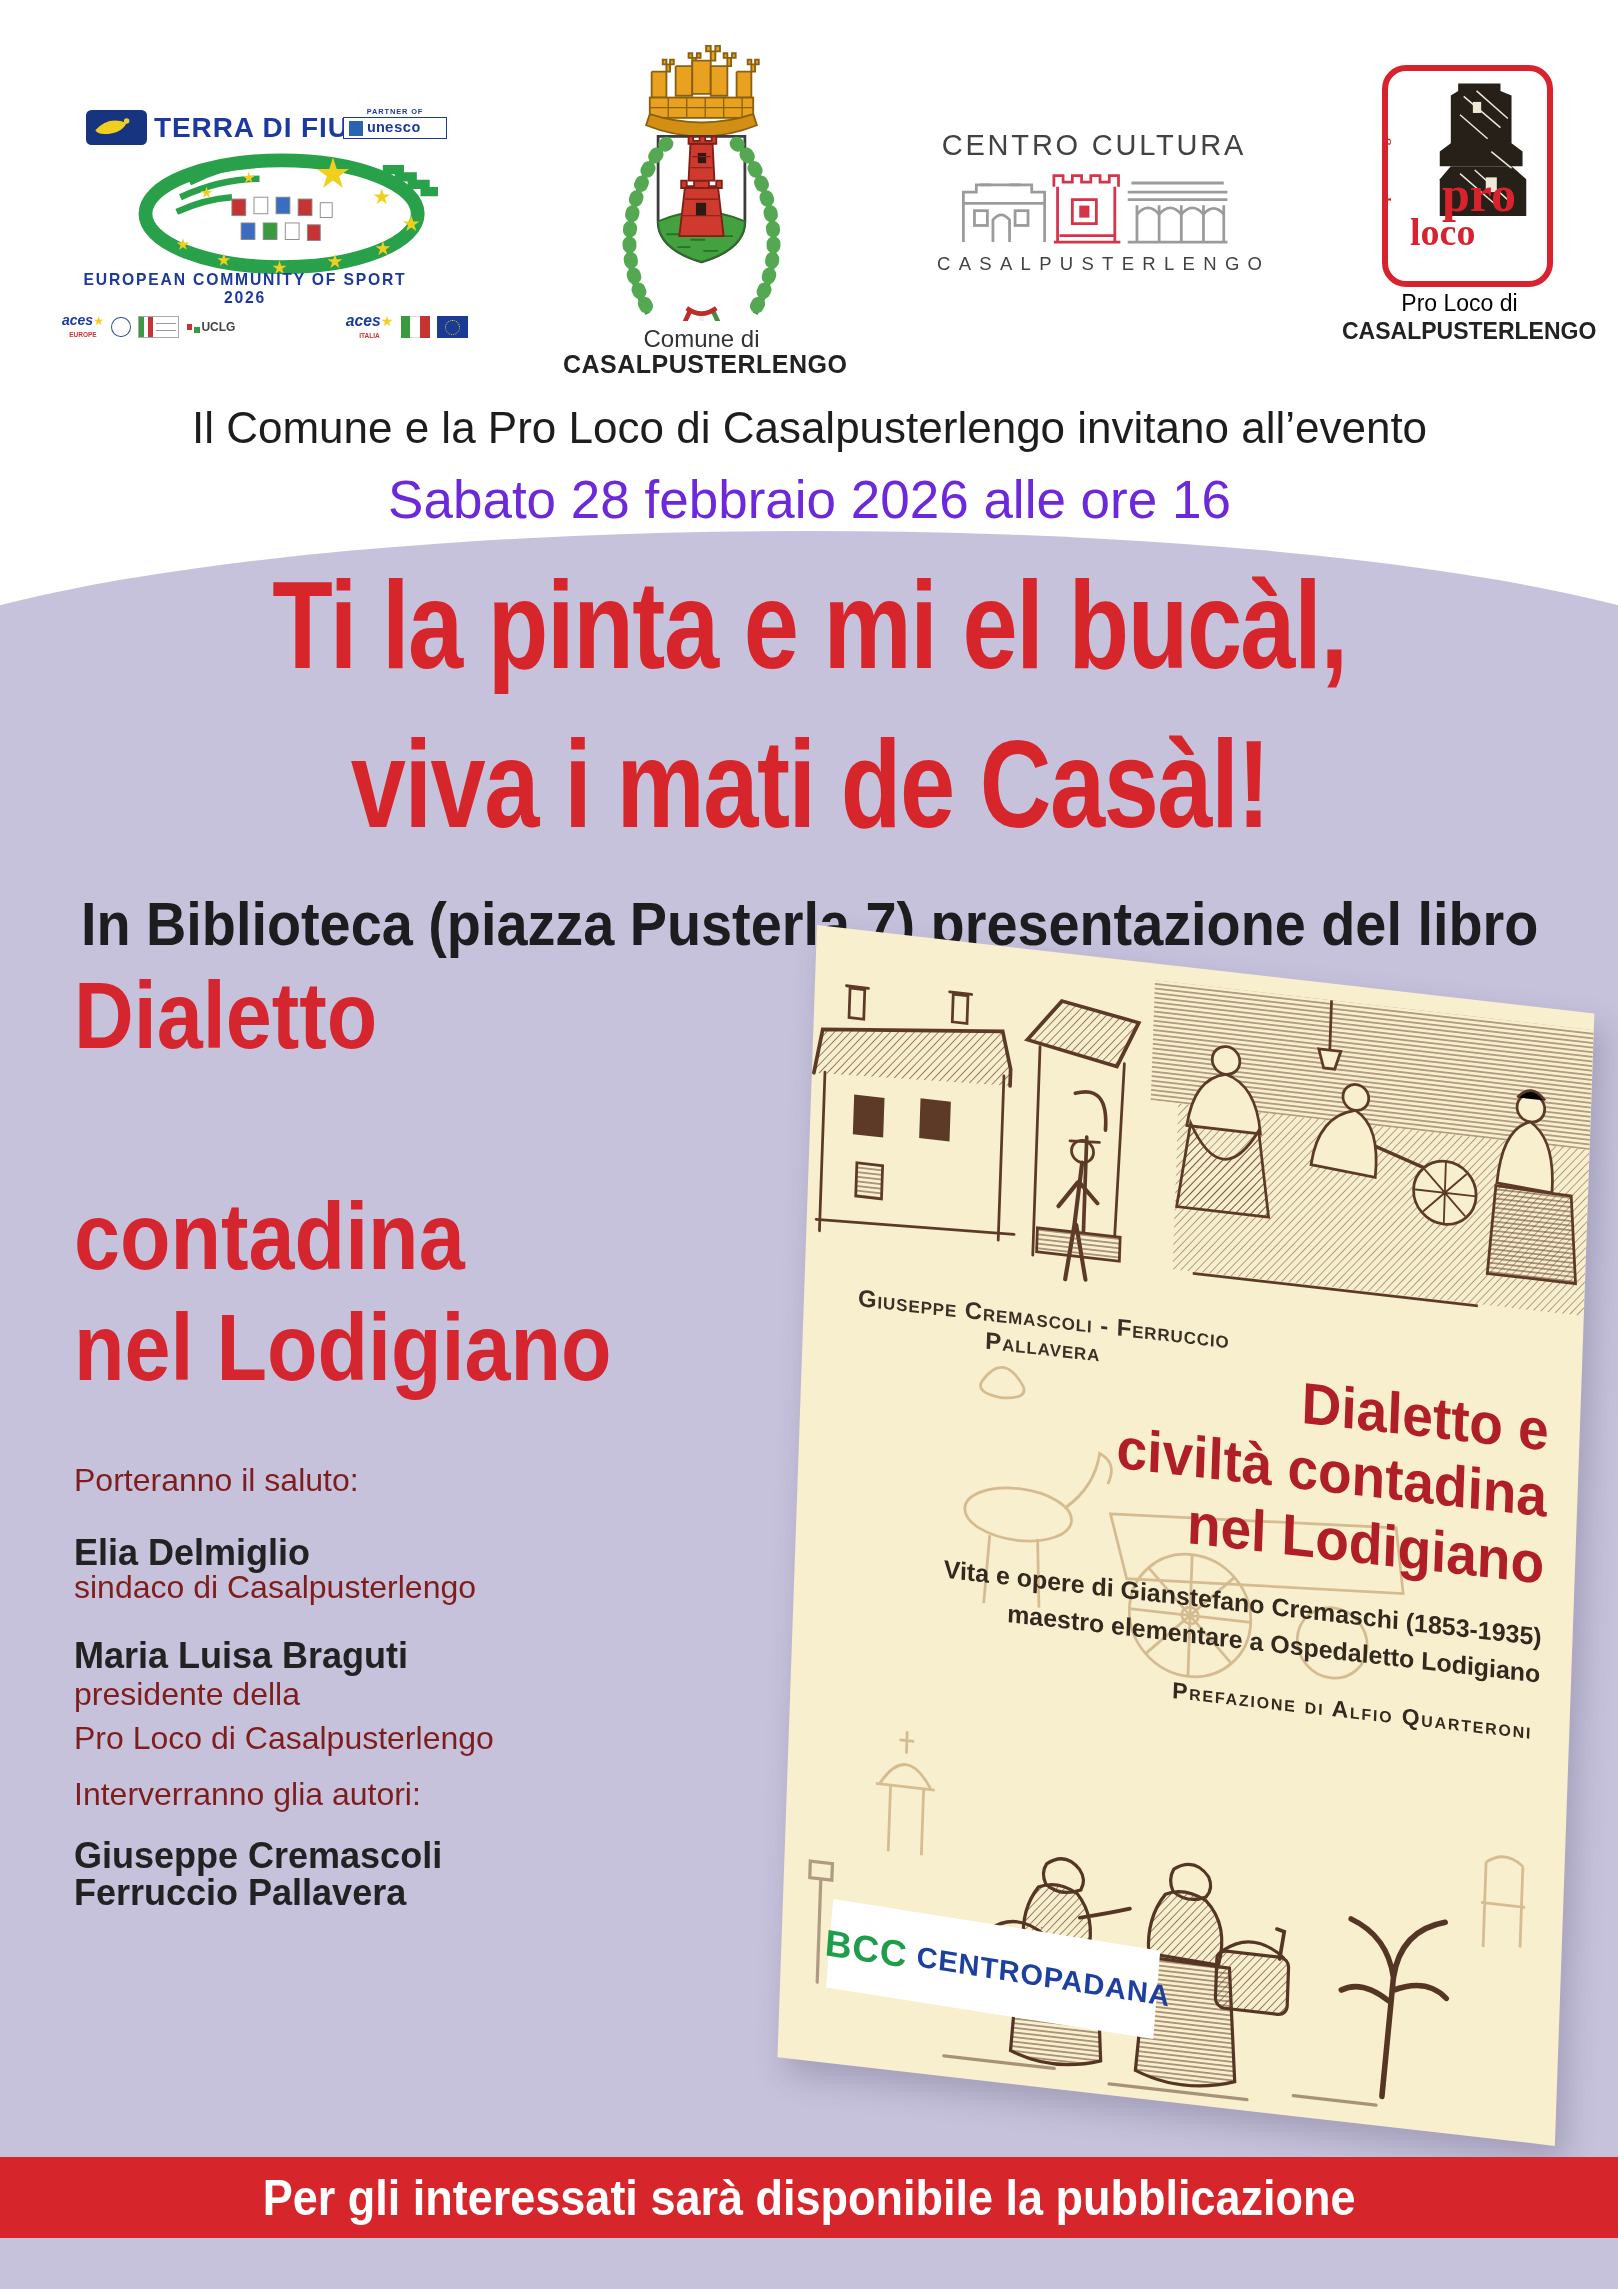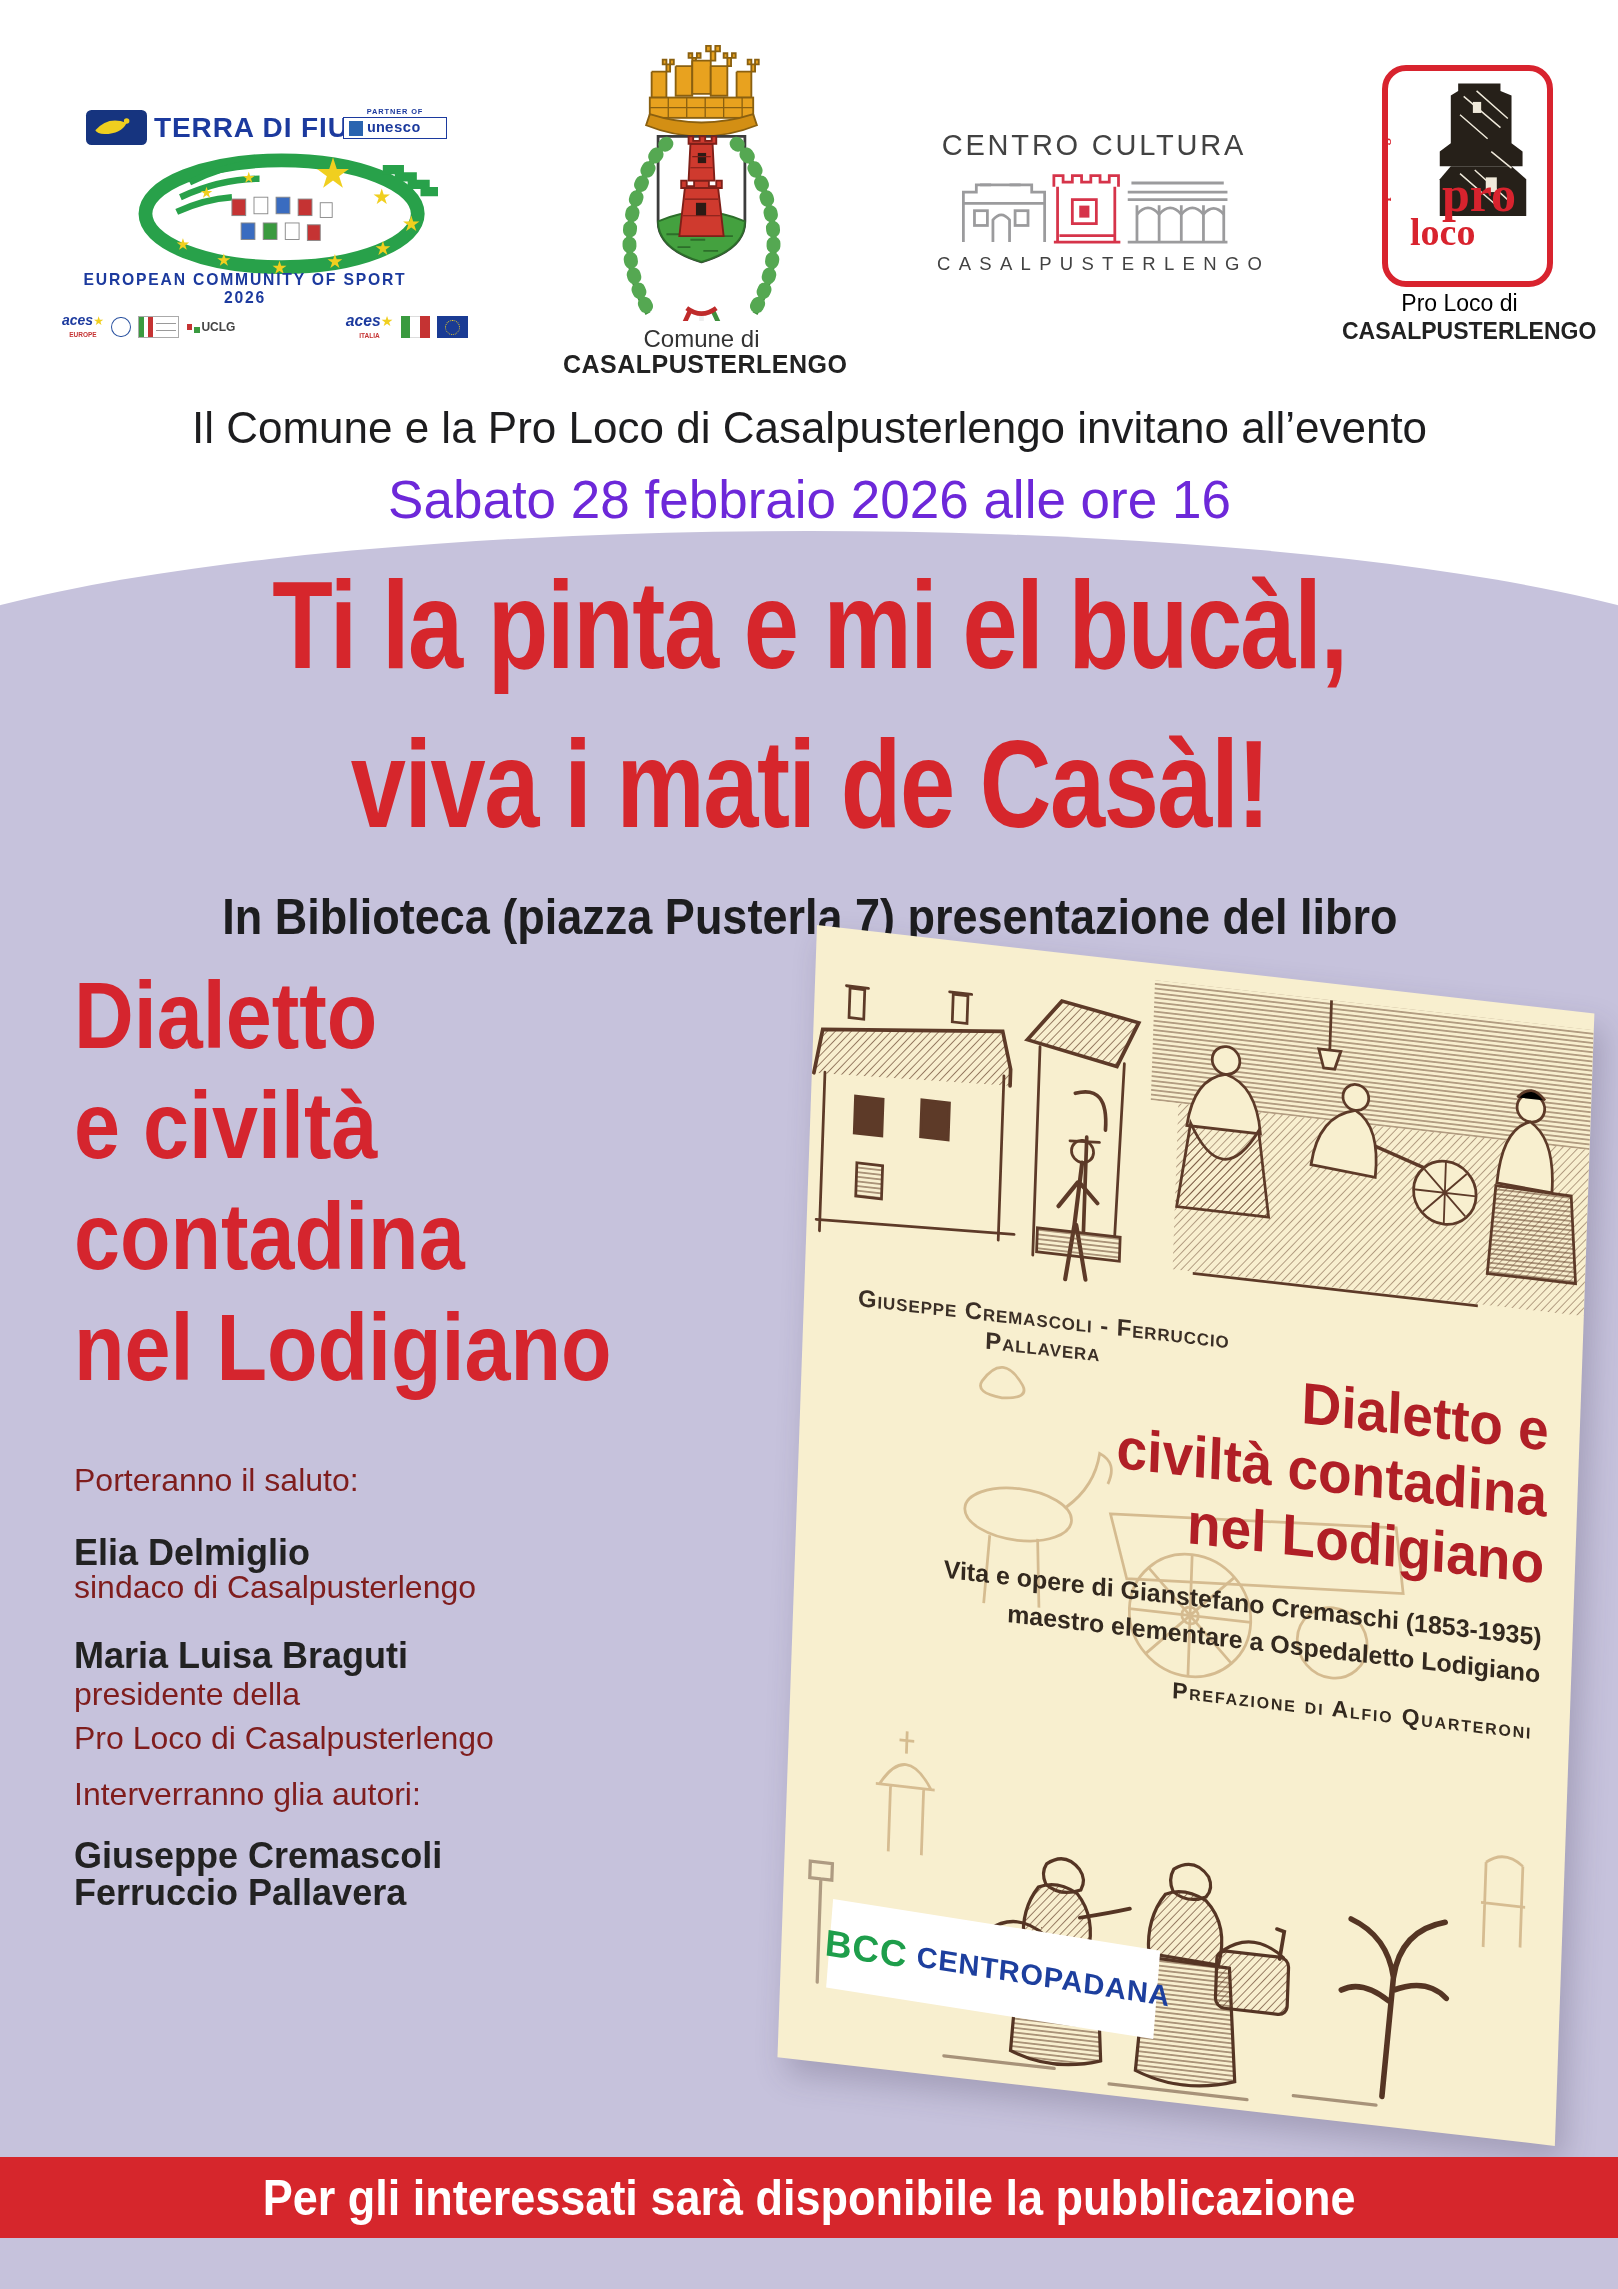--- a/index.html
+++ b/index.html
@@ -9,21 +9,21 @@
   .ctr{left:0;width:1619px;text-align:center;}
   .cx{display:inline-block;transform:scaleX(.80);transform-origin:center;white-space:nowrap;}
   .cx88{display:inline-block;transform:scaleX(.88);transform-origin:left;white-space:nowrap;}
   .cx9{display:inline-block;transform:scaleX(.9);transform-origin:center;white-space:nowrap;}
   
   .dome{position:absolute;left:-162px;top:531px;width:1942px;height:1759px;background:#c6c2dc;
         border-radius:50% 50% 0 0 / 166px 166px 0 0;}
   .invite{top:403px;font-size:44px;color:#1d1d1f;letter-spacing:0;}
   .sabato{top:469px;font-size:53px;font-weight:normal;color:#6d28d9;}
   .headline{font-size:124px;font-weight:bold;color:#d6262c;letter-spacing:-1.8px;}
-  .venue{top:888px;font-size:50px;font-weight:bold;color:#1d1d1f;}
+  .venue{top:888px;font-size:62px;font-weight:bold;color:#1d1d1f;}
   .lh{left:74px;font-size:94px;font-weight:bold;color:#d5252e;}
   .body-txt{left:74px;font-size:32px;color:#7f1d1d;}
   .body-bold{left:74px;font-size:36px;font-weight:bold;color:#222;}
   .prewrap{white-space:pre-line;line-height:1.38;}
   
   #book{position:absolute;left:817px;top:925px;width:780px;height:1133px;background:#f8efcf;
         transform:rotate(2deg) skewY(4.5deg);transform-origin:0 0;
         box-shadow:9.2px 14.8px 31px rgba(60,50,80,.25);overflow:hidden;}
   .cover-authors{position:absolute;left:28px;top:353px;width:425px;text-align:center;
         font-variant:small-caps;font-size:24px;color:#3b2f26;letter-spacing:0.9px;font-weight:bold;}
@@ -248,21 +248,20 @@
     <span class="cx">Ti la pinta e mi el bucàl,</span>
   </div>
   <div class="abs ctr headline" style="top:713px;">
     <span class="cx">viva i mati de Casàl!</span>
   </div>
   <div class="abs ctr venue">
     <span class="cx9">In Biblioteca (piazza Pusterla 7) presentazione del libro</span>
   </div>
 
   <div class="abs lh" style="top:962px;"><span class="cx88">Dialetto</span></div>
-  <div class="abs lh" style="top:1072px;"><span class="cx88">e civiltà</span></div>
   <div class="abs lh" style="top:1183px;"><span class="cx88">contadina</span></div>
   <div class="abs lh" style="top:1294px;"><span class="cx88">nel Lodigiano</span></div>
 
   <div class="abs body-txt" style="top:1462px;">Porteranno il saluto:</div>
   <div class="abs body-bold" style="top:1532px;">Elia Delmiglio</div>
   <div class="abs body-txt" style="top:1569px;">sindaco di Casalpusterlengo</div>
   <div class="abs body-bold" style="top:1635px;">Maria Luisa Braguti</div>
   <div class="abs body-txt prewrap" style="top:1672px;">presidente della
 Pro Loco di Casalpusterlengo</div>
   <div class="abs body-txt" style="top:1776px;">Interverranno glia autori:</div>

